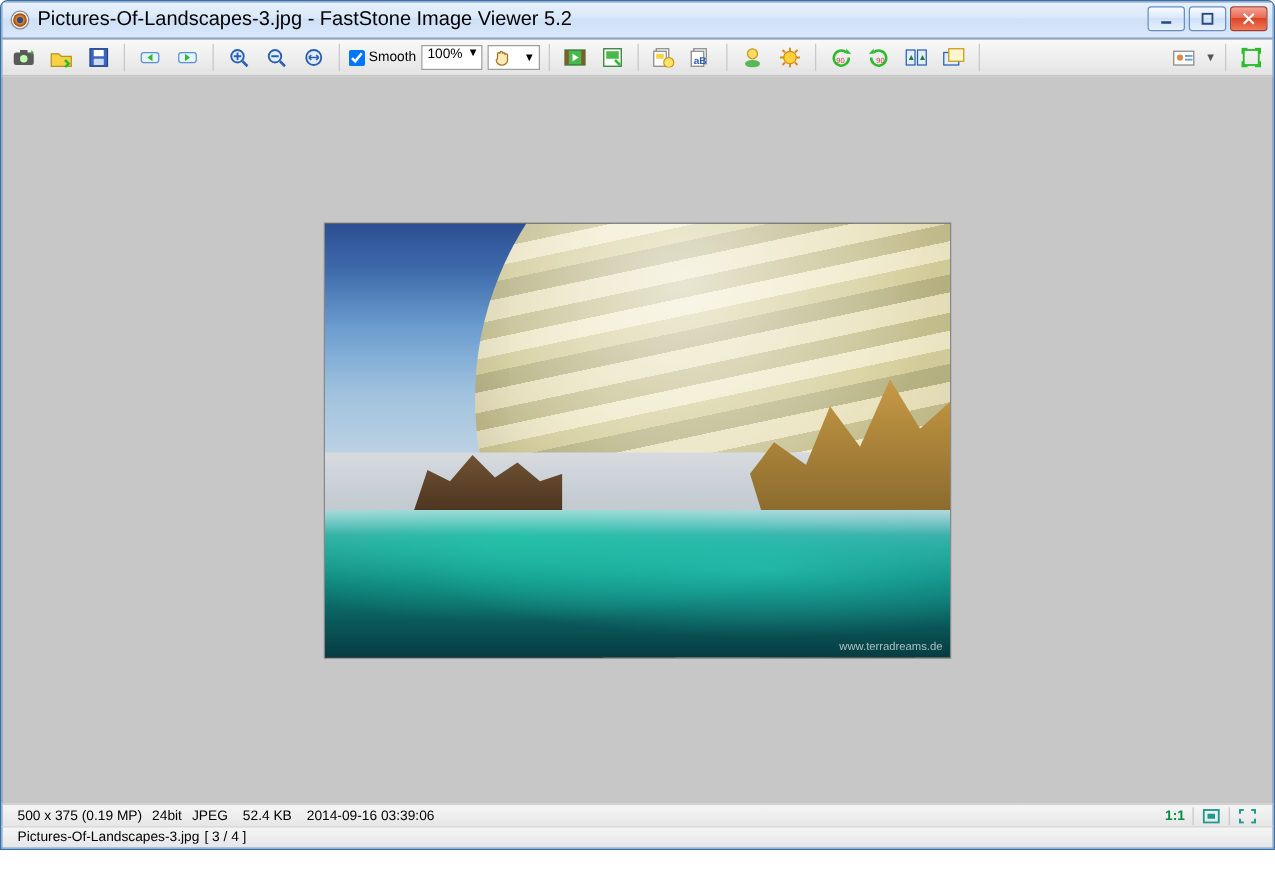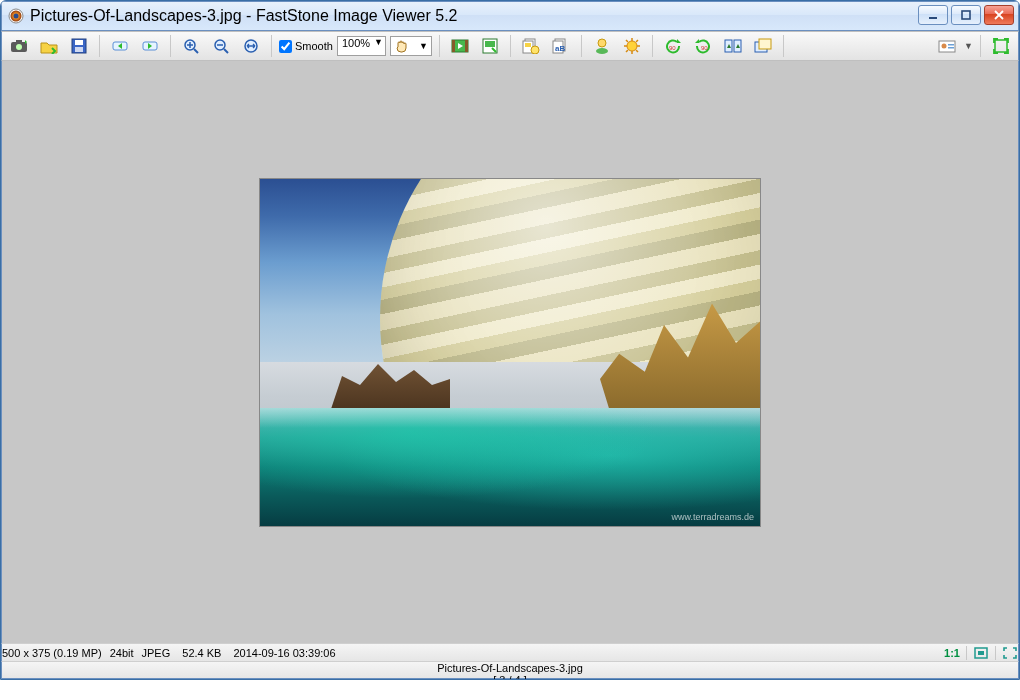--- a/index.html
+++ b/index.html
@@ -117,23 +117,23 @@
     background: linear-gradient(rgba(255,255,255,.45), rgba(255,255,255,0));
   }
   .watermark { position:absolute; right:6px; bottom:4px; font-size:9px; color:rgba(255,255,255,.65); }
 
   
   .status1, .status2 {
     height:18px; font-size:11px; color:#000;
     background:linear-gradient(#f5f5f5,#e6e6e6);
     border-left:1px solid #6a8fbf; border-right:1px solid #6a8fbf;
     border-top:1px solid #cfcfcf;
-    display:flex; align-items:center; padding:0 0;
-  }
-  .status2 { border-bottom:1px solid #6a8fbf;flex-direction:column; }
+    display:flex; align-items:center; padding:0 12px;
+  }
+  .status2 { border-bottom:1px solid #6a8fbf; }
   .status1 .spacer, .status2 .spacer { flex:1; }
   .ratio { color:#009040; font-weight:bold; }
   .statusSep { width:1px; height:14px; background:#c8c8c8; margin:0 6px; }
   .sicon { width:16px; height:14px; display:flex; align-items:center; justify-content:center; }
 
   
   .outer { border:1px solid #3a6ea5; border-radius:6px 6px 0 0; overflow:hidden; }
 </style>
 </head>
 <body>

